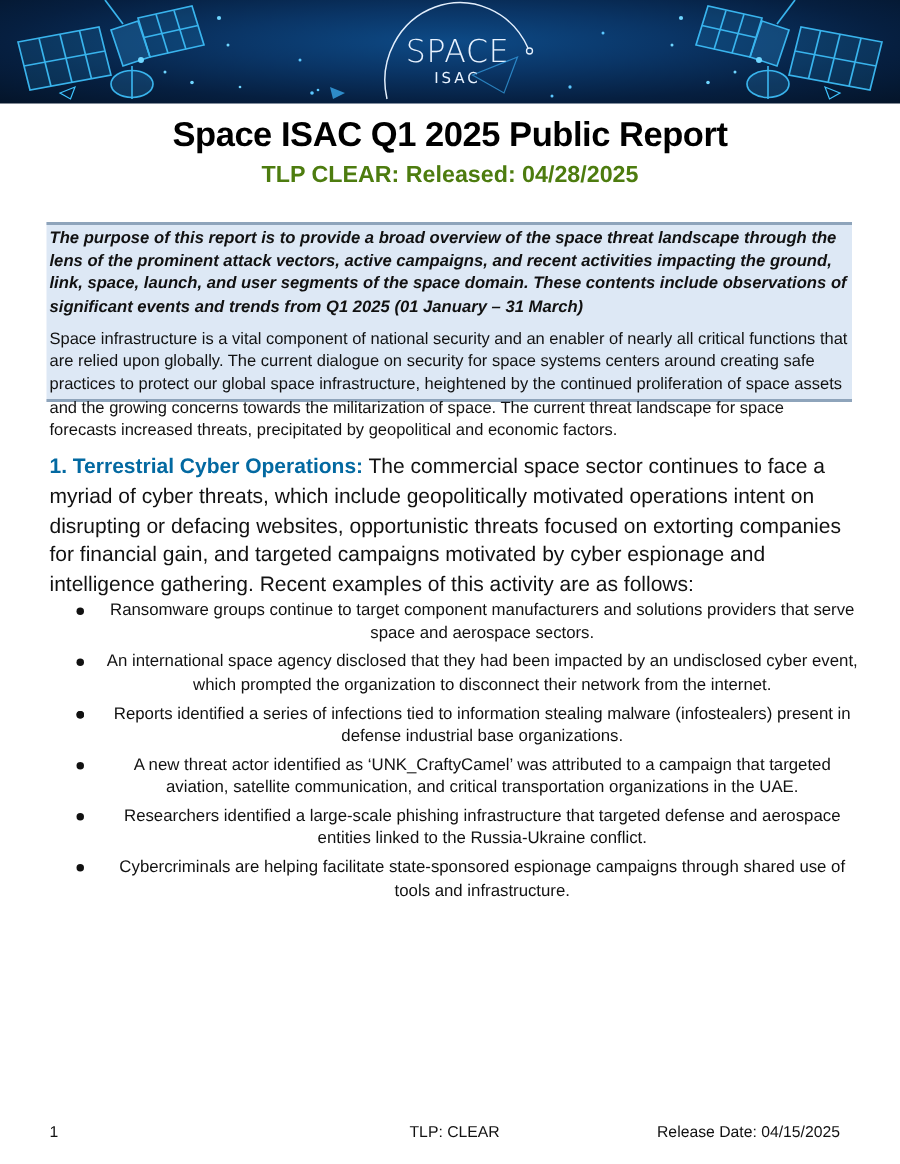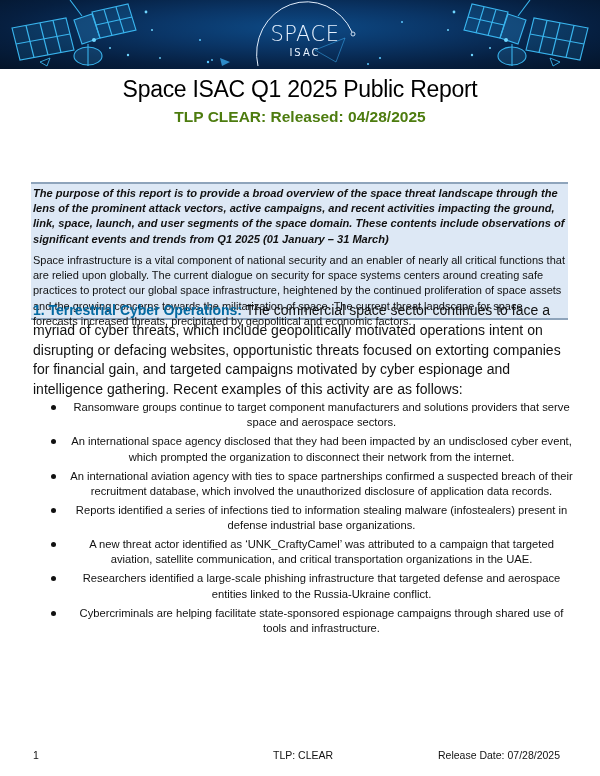--- a/index.html
+++ b/index.html
@@ -13,28 +13,28 @@
   .banner .sat.left { left: 0; }
   .banner .sat.right { right: 0; transform: scaleX(-1); }
   .logo { position: absolute; left: 250px; top: 0; width: 110px; height: 69px; }
   .logo-text { position: absolute; left: 0; width: 100%; text-align: center; color: #e9f3ff;
                font-family: "DejaVu Sans", sans-serif; }
   .logo-space { top: 22px; font-size: 21px; letter-spacing: 0.5px; font-weight: 300; text-align: center; }
   .logo-isac { top: 47px; font-size: 10px; letter-spacing: 2px; }
 
   
   .title { position: absolute; left: 0; top: 76px; width: 600px; text-align: center;
-           font-size: 23px; font-weight: normal; color: #000; letter-spacing: -0.3px; }
+           font-size: 23px; font-weight: bold; color: #000; letter-spacing: -0.3px; }
   .subtitle { position: absolute; left: 0; top: 108px; width: 600px; text-align: center;
               font-size: 15.5px; font-weight: bold; color: #4d7c0f; }
 
   
-  .summary { position: absolute; left: 31px; top: 148px; width: 537px; height: 138px;
+  .summary { position: absolute; left: 31px; top: 148px; width: 537px; height: 120px;
              background: #dde8f5; border-top: 2px solid #8ea4bb; border-bottom: 2px solid #8ea4bb;
-             box-sizing: border-box; margin-top: 34px; }
+             box-sizing: border-box; }
   .summary-purpose { position: absolute; left: 2px; top: 2px; width: 534px;
                      font-size: 11.1px; line-height: 15.2px; font-weight: bold; font-style: italic; color: #111; }
   .summary-body { position: absolute; left: 2px; top: 69px; width: 534px;
                   font-size: 11px; line-height: 15.2px; color: #111; }
 
   
   .section { position: absolute; left: 33px; top: 301px; width: 535px;
              font-size: 14px; line-height: 19.8px; color: #111; }
   .section b { color: #0369a1; margin-top: 21px; }
 
@@ -141,22 +141,22 @@
   <div class="summary-body">Space infrastructure is a vital component of national security and an enabler of nearly all critical functions that are relied upon globally. The current dialogue on security for space systems centers around creating safe practices to protect our global space infrastructure, heightened by the continued proliferation of space assets and the growing concerns towards the militarization of space. The current threat landscape for space forecasts increased threats, precipitated by geopolitical and economic factors.</div>
 </div>
 
 <div class="section">
   <b>1. Terrestrial Cyber Operations:</b><span> The commercial space sector continues to face a myriad of cyber threats, which include geopolitically motivated operations intent on disrupting or defacing websites, opportunistic threats focused on extorting companies for financial gain, and targeted campaigns motivated by cyber espionage and intelligence gathering. Recent examples of this activity are as follows:</span>
 </div>
 
 <ul class="bullets">
   <li><span class="dot"></span><span>Ransomware groups continue to target component manufacturers and solutions providers that serve space and aerospace sectors.</span></li>
   <li><span class="dot"></span><span>An international space agency disclosed that they had been impacted by an undisclosed cyber event, which prompted the organization to disconnect their network from the internet.</span></li>
-  <li><span class="dot"></span><span>An international aviation agency with ties to space partnerships confirmed a suspected breach of their recruitment database, which involved the unauthorized disclosure of application data records.</span></li>
+  <li><span class="dot"></span></li>
   <li><span class="dot"></span><span>Reports identified a series of infections tied to information stealing malware (infostealers) present in defense industrial base organizations.</span></li>
   <li><span class="dot"></span><span>A new threat actor identified as ‘UNK_CraftyCamel’ was attributed to a campaign that targeted aviation, satellite communication, and critical transportation organizations in the UAE.</span></li>
   <li><span class="dot"></span><span>Researchers identified a large-scale phishing infrastructure that targeted defense and aerospace entities linked to the Russia-Ukraine conflict.</span></li>
   <li><span class="dot"></span><span>Cybercriminals are helping facilitate state-sponsored espionage campaigns through shared use of tools and infrastructure.</span></li>
 </ul>
 
 <div class="footer page">1</div>
 <div class="footer tlp">TLP: CLEAR</div>
-<div class="footer date">Release Date: 07/28/2025</div>
+<div class="footer date">Release Date: 04/15/2025</div>
 
 </body></html>

